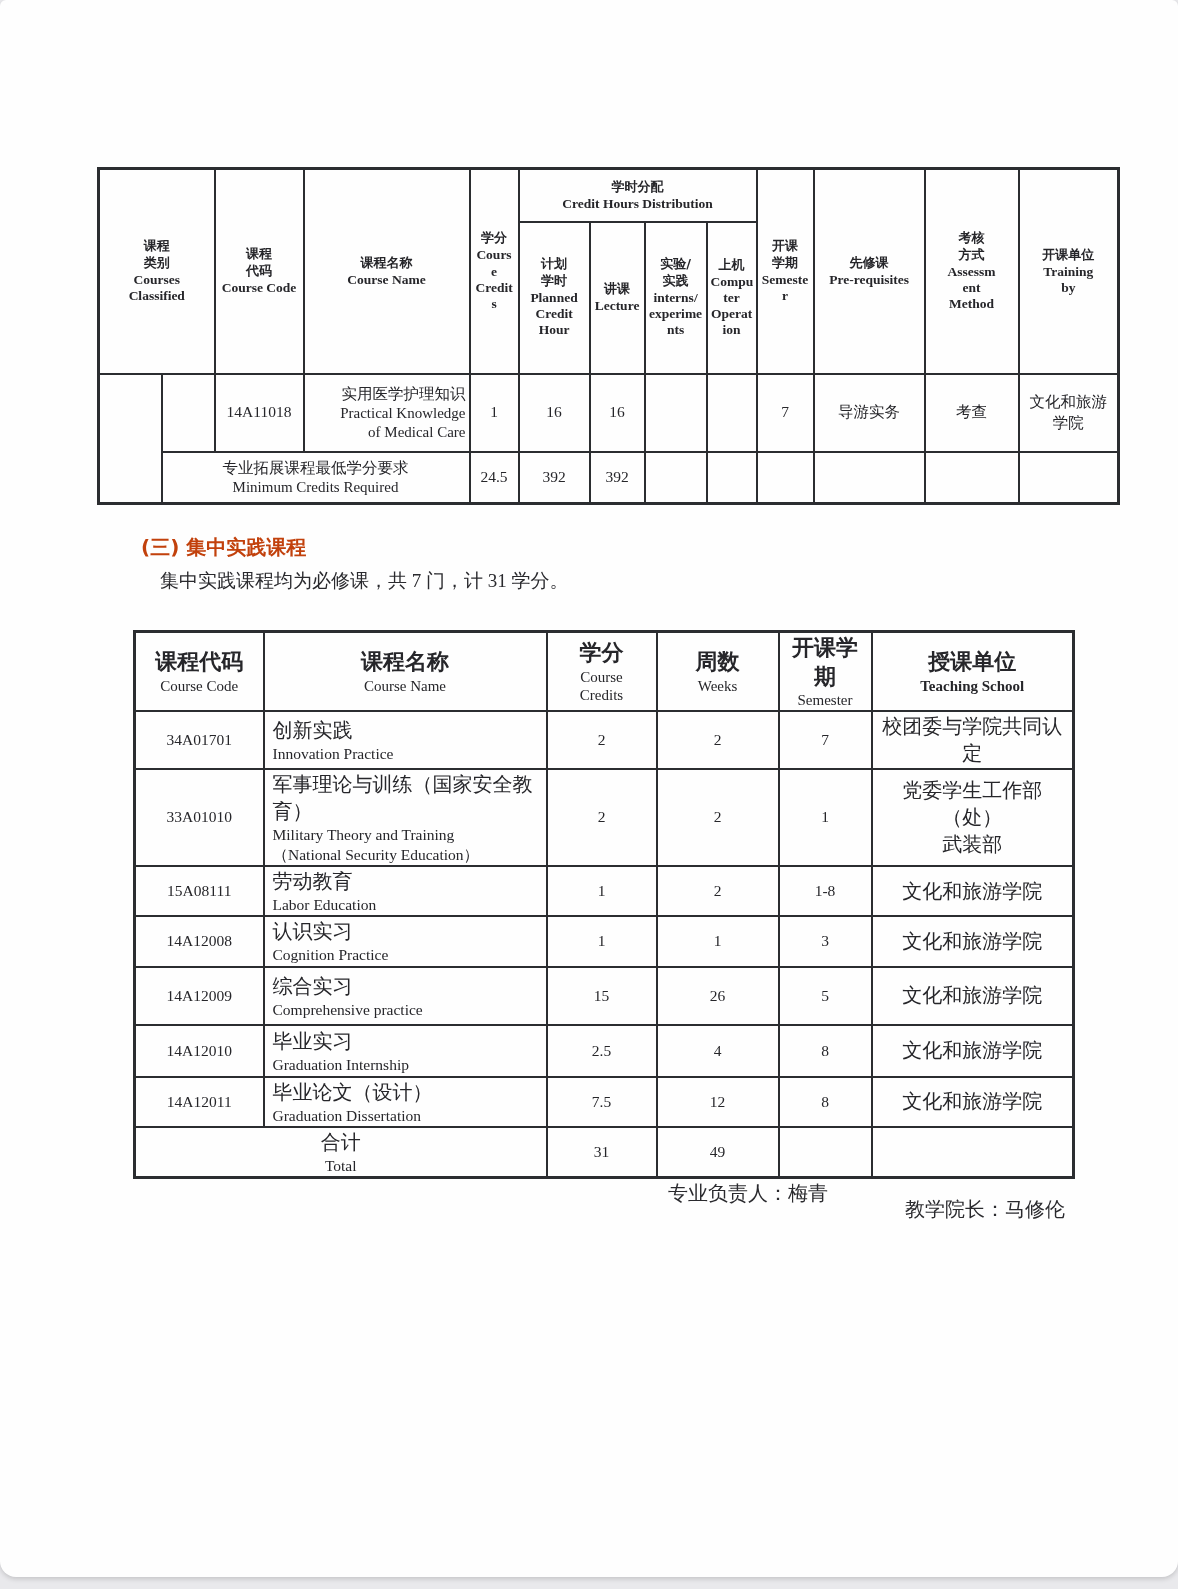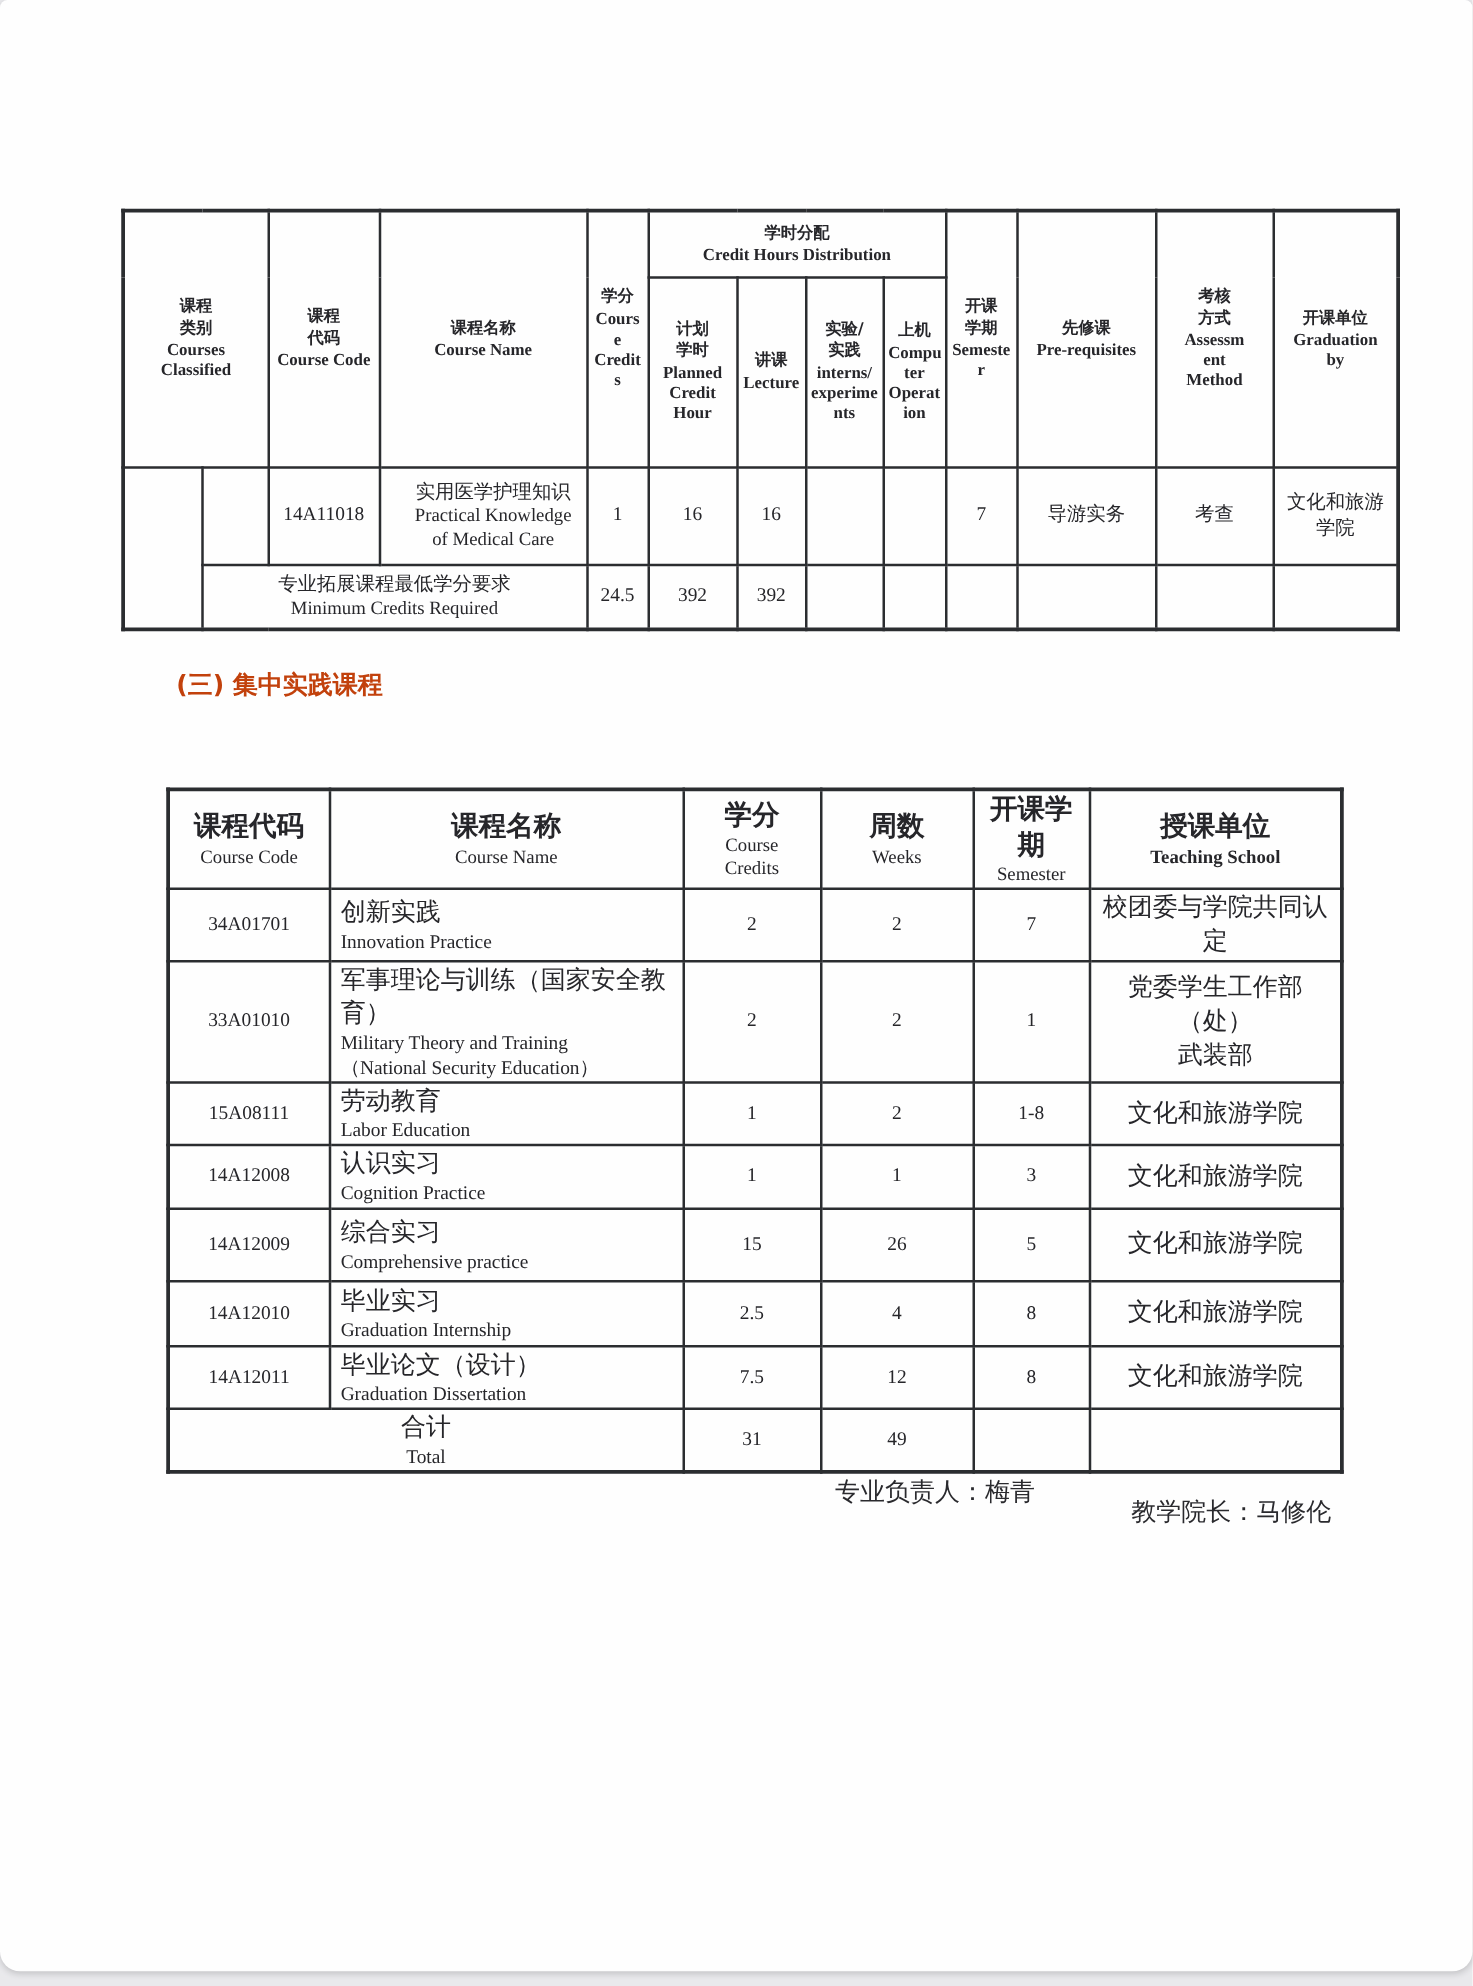--- a/index.html
+++ b/index.html
@@ -24,21 +24,21 @@
   }
   .zh{display:block;white-space:pre-line;font-family:"DejaVu Sans","Liberation Sans",sans-serif;}
   .en{display:block;white-space:pre-line;font-family:"Liberation Serif","DejaVu Serif",serif;}
   th .zh{font-weight:700;font-size:13px;line-height:1.3;}
   th .en{font-weight:700;font-size:13.5px;line-height:1.2;}
   
   .t1{left:97px;top:167px;width:1018px;}
   .t1 td{font-size:15.5px;line-height:1.3;}
   .t1 td .zh{font-family:"Liberation Serif","DejaVu Serif",serif;font-size:15.5px;line-height:1.3;}
   .t1 td .en{font-size:15px;line-height:1.25;}
-  .t1 .name-cell{text-align:center;padding-left:19px;margin-left:38px;}
+  .t1 .name-cell{text-align:right;padding-left:19px;margin-left:38px;}
   .t1 tr.hg{height:53px;}
   .t1 tr.hs{height:152px;}
   .t1 tr.r1{height:78px;}
   .t1 tr.r2{height:52px;}
   
   .t2{left:133px;top:630px;width:939px;}
   .t2 th .zh{font-size:22px;}
   .t2 th .en{font-weight:400;font-size:15px;}
   .t2 th.school-h .en{font-weight:700;}
   .t2 td{font-size:15.5px;line-height:1.3;}
@@ -129,21 +129,21 @@
       </th>
       <th rowspan="2">
         <span class="zh">考核
 方式</span>
         <span class="en">Assessm
 ent
 Method</span>
       </th>
       <th rowspan="2">
         <span class="zh">开课单位</span>
-        <span class="en">Graduation
+        <span class="en">Training
 by</span>
       </th>
     </tr>
     <tr class="hs">
       <th>
         <span class="zh">计划
 学时</span>
         <span class="en">Planned
 Credit
 Hour</span>
@@ -201,20 +201,21 @@
       <td></td>
       <td></td>
       <td></td>
       <td></td>
       <td></td>
     </tr>
   </tbody>
     </table>
 
   <div class="sec-heading">(三) 集中实践课程</div>
+  <div class="sec-note">集中实践课程均为必修课，共 7 门，计 31 学分。</div>
 
   <table class="t2">
     <colgroup>
       <col style="width:129px">
         <col style="width:283px">
         <col style="width:110px">
       <col style="width:122px">
         <col style="width:93px">
         <col style="width:202px">
     </colgroup>

